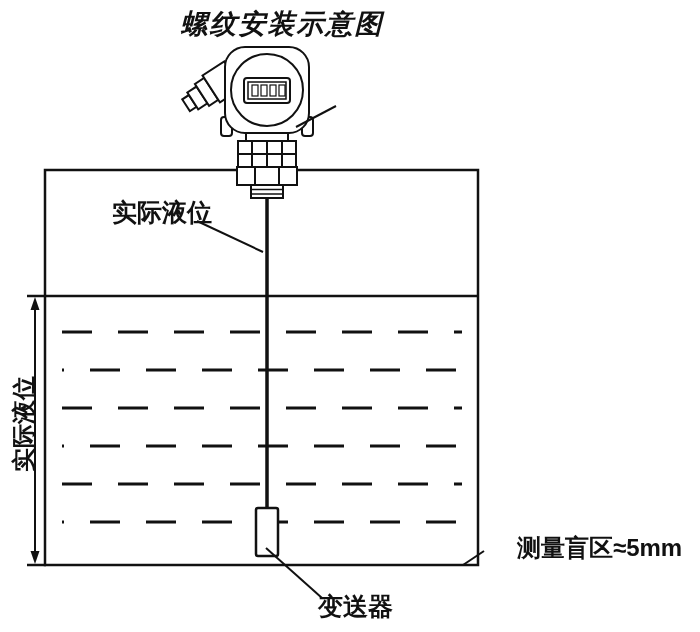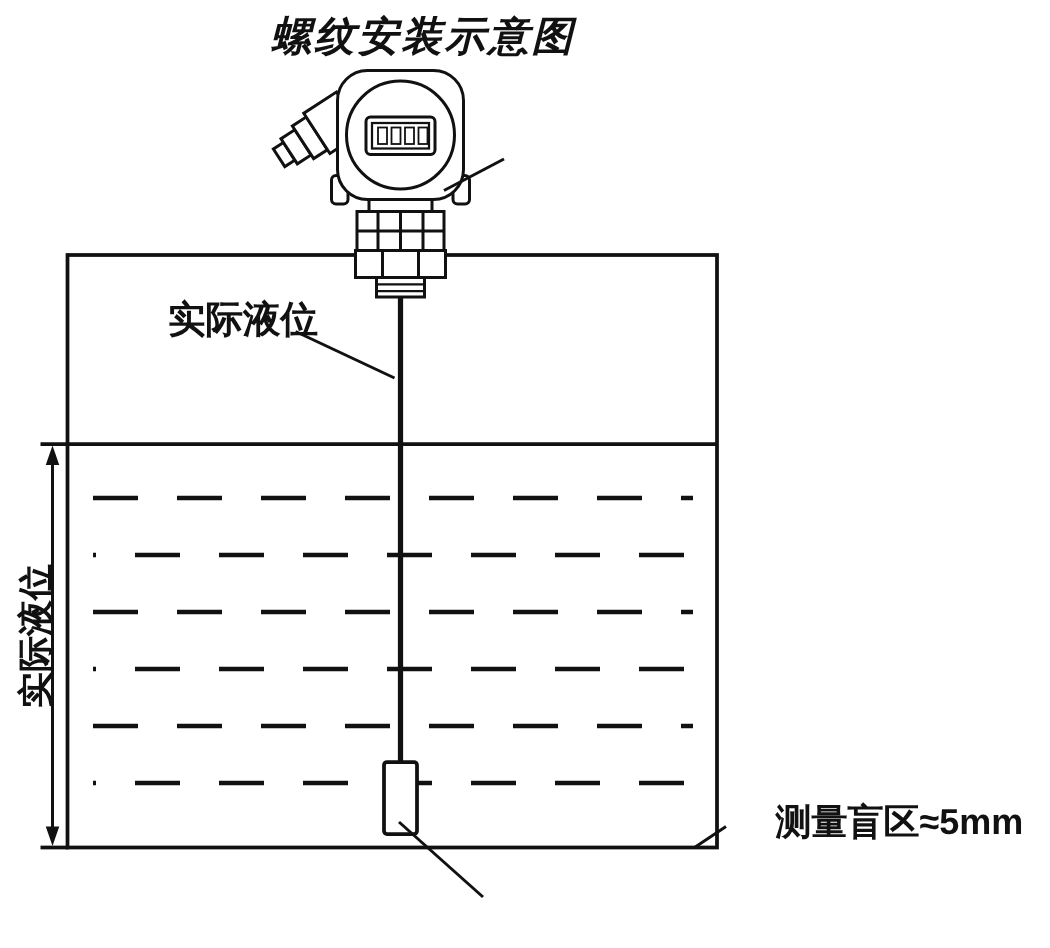--- a/index.html
+++ b/index.html
@@ -138,14 +138,15 @@
 
   <div class="title">螺纹安装示意图</div>
 
 
   <div class="lbl lbl-vent">实际液位</div>
 
   <div class="lbl lbl-level">实际液位</div>
 
   <div class="lbl lbl-blind">测量盲区≈5mm</div>
 
+  <div class="lbl lbl-probe">变送器</div>
 
 </div>
 
 </body></html>

